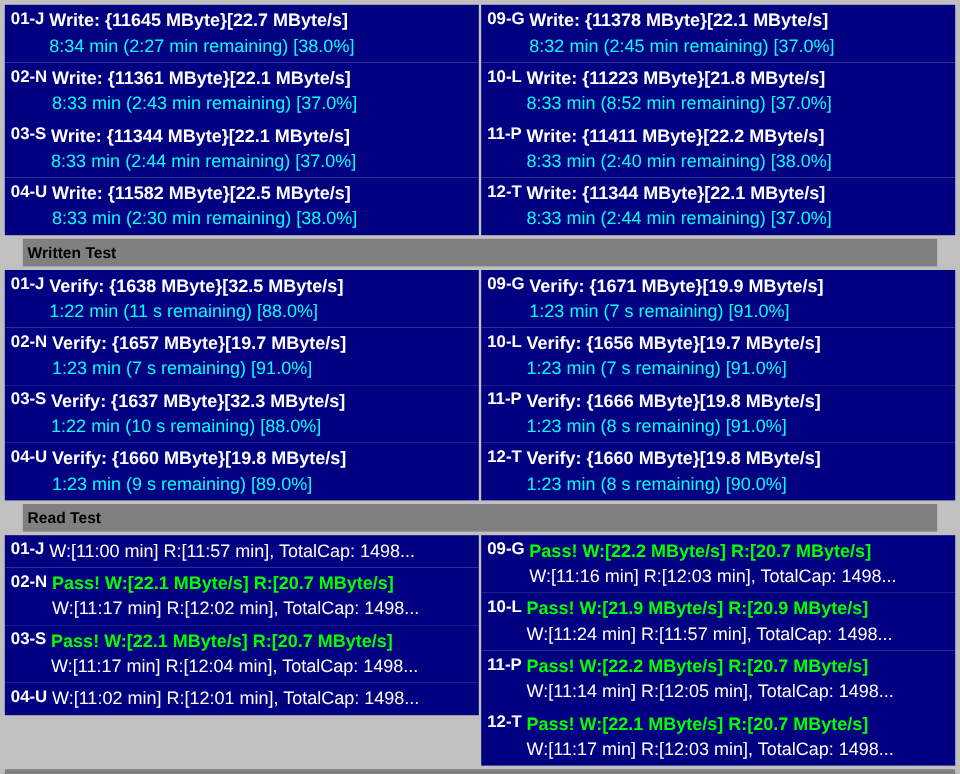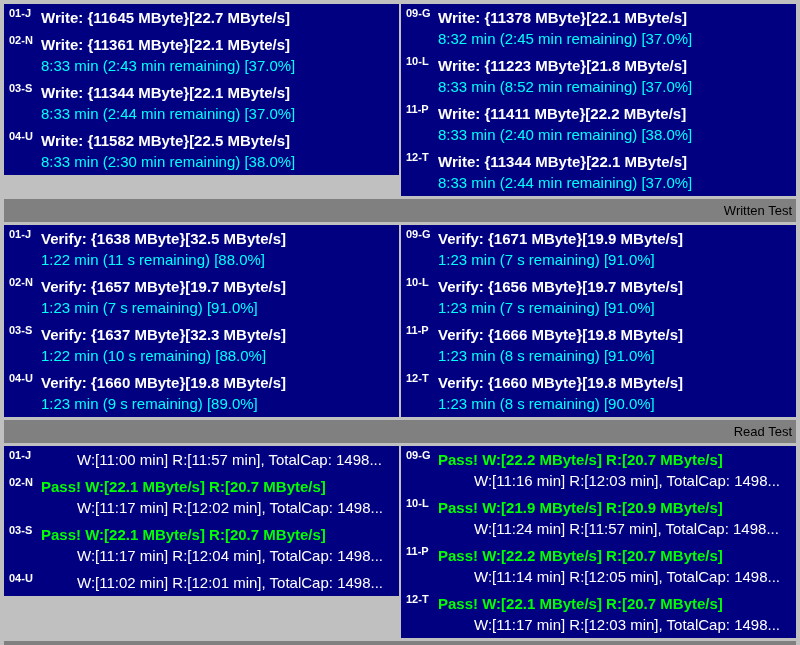--- a/index.html
+++ b/index.html
@@ -27,60 +27,59 @@
       background: #000080;
       color: #ffffff;
       padding: 3px 5px;
       display: flex;
       align-items: flex-start;
       gap: 4px;
     }
     .cell-label {
       color: #ffffff;
       font-weight: bold;
-      font-size: 11px;
+      font-size: 14px;
       min-width: 28px;
       flex-shrink: 0;
     }
     .cell-content {
       flex: 1;
       font-size: 15px;
       line-height: 1.4;
     }
     .cell-content .line1 {
       color: #ffffff;
       font-weight: bold;
     }
     .cell-content .line2 {
       color: #00ffff;
     }
     .section-header {
       background: #808080;
       color: #000000;
-      text-align: right;
+      text-align: left;
       padding: 4px;
       font-size: 13px;
-      font-weight: normal;
-      margin: 3px 0;
+      font-weight: bold;
+      margin: 3px 15px;
     }
     .pass-cell {
       background: #000080;
       color: #ffffff;
       padding: 3px 5px;
       display: flex;
       align-items: flex-start;
       gap: 4px;
     }
     .pass-content .line1 {
       color: #00ff00;
       font-weight: bold;
     }
     .pass-content .line2 {
       color: #ffffff;
-      margin-left: 36px;
     }
     .footer-bar {
       background: #808080;
       color: #000000;
       text-align: center;
       padding: 20px;
       font-size: 13px;
       font-weight: bold;
       margin-top: 3px;
     }
@@ -91,20 +90,21 @@
 <div class="main-container">
 
   <div class="section">
     <div class="grid">
 
       <div>
         <div class="cell">
           <span class="cell-label">01-J</span>
           <div class="cell-content">
             <div class="line1">Write: {11645 MByte}[22.7 MByte/s]</div>
+            <div class="line2">8:34 min (2:27 min remaining)  [38.0%]</div>
           </div>
         </div>
         <div class="cell">
           <span class="cell-label">02-N</span>
           <div class="cell-content">
             <div class="line1">Write: {11361 MByte}[22.1 MByte/s]</div>
             <div class="line2">8:33 min (2:43 min remaining)  [37.0%]</div>
           </div>
         </div>
         <div class="cell">

